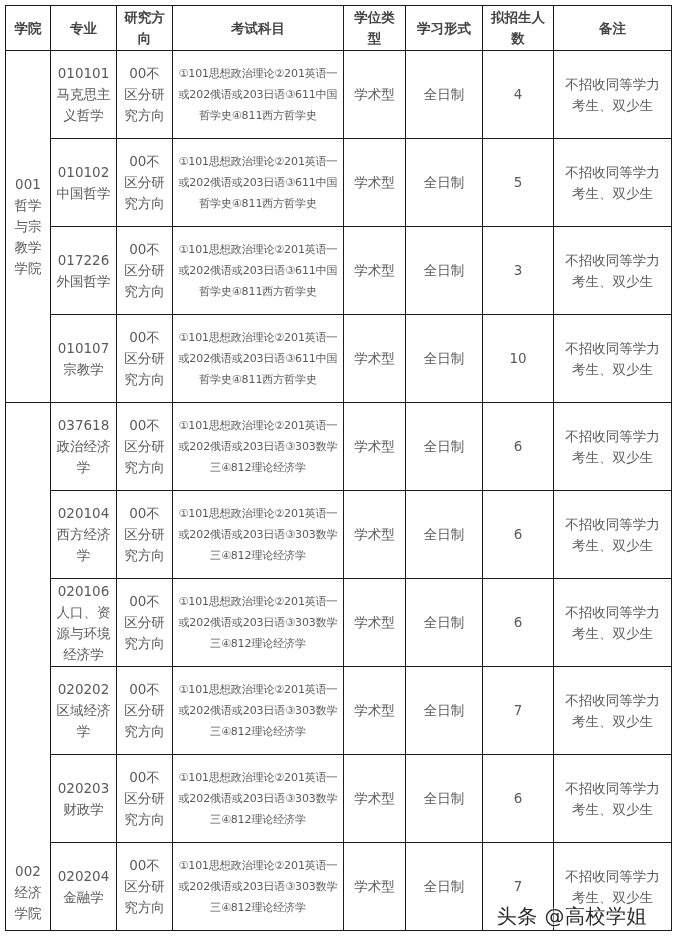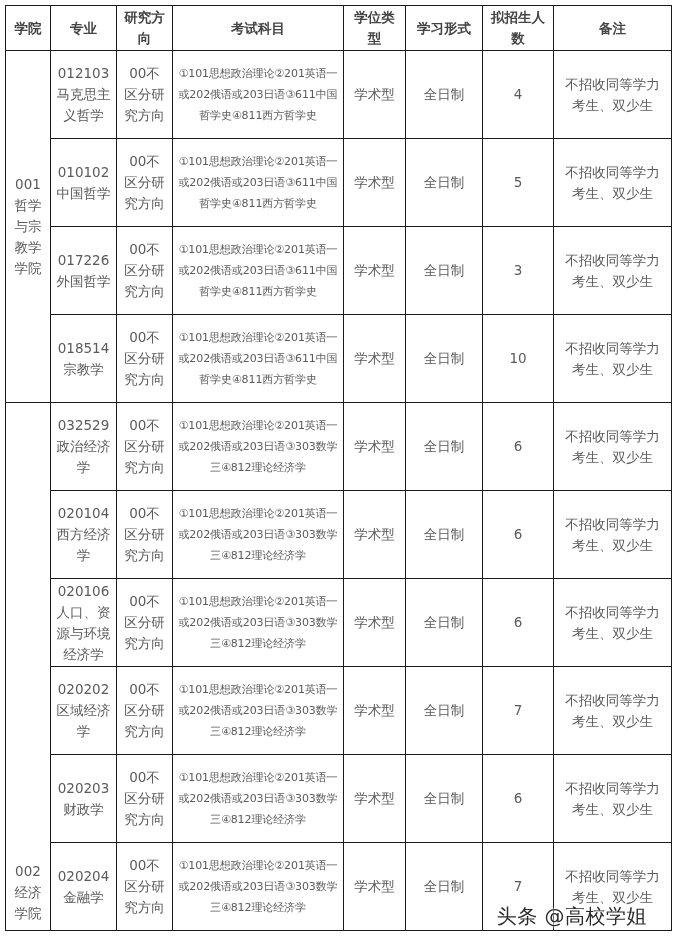--- a/index.html
+++ b/index.html
@@ -41,21 +41,21 @@
       <th>备注</th>
     </tr>
   </thead>
   <tbody id="tbody">
       <tr>
         <td class="college" rowspan="4" style="white-space: pre-line;">001
 哲学
 与宗
 教学
 学院</td>
-        <td class="row " style="white-space: pre-line;">012103
+        <td class="row " style="white-space: pre-line;">010101
 马克思主
 义哲学</td>
         <td class="row " style="padding: 0px 6px;">00不区分研究方向</td>
         <td class="row subj" style="padding: 0px 1px;">①101思想政治理论②201英语一或202俄语或203日语③611中国哲学史④811西方哲学史</td>
         <td class="row ">学术型</td>
         <td class="row ">全日制</td>
         <td class="row ">4</td>
         <td class="row " style="padding: 0px 6px;">不招收同等学力考生、双少生</td>
       </tr>
       <tr>
@@ -72,34 +72,34 @@
         <td class="row " style="white-space: pre-line;">017226
 外国哲学</td>
         <td class="row " style="padding: 0px 6px;">00不区分研究方向</td>
         <td class="row subj" style="padding: 0px 1px;">①101思想政治理论②201英语一或202俄语或203日语③611中国哲学史④811西方哲学史</td>
         <td class="row ">学术型</td>
         <td class="row ">全日制</td>
         <td class="row ">3</td>
         <td class="row " style="padding: 0px 6px;">不招收同等学力考生、双少生</td>
       </tr>
       <tr>
-        <td class="row " style="white-space: pre-line;">018514
+        <td class="row " style="white-space: pre-line;">010107
 宗教学</td>
         <td class="row " style="padding: 0px 6px;">00不区分研究方向</td>
         <td class="row subj" style="padding: 0px 1px;">①101思想政治理论②201英语一或202俄语或203日语③611中国哲学史④811西方哲学史</td>
         <td class="row ">学术型</td>
         <td class="row ">全日制</td>
         <td class="row ">10</td>
         <td class="row " style="padding: 0px 6px;">不招收同等学力考生、双少生</td>
       </tr>
       <tr>
         <td class="college" rowspan="6" style="white-space: pre-line; vertical-align: bottom; padding-bottom: 6px;">002
 经济
 学院</td>
-        <td class="row " style="white-space: pre-line;">032529
+        <td class="row " style="white-space: pre-line;">037618
 政治经济
 学</td>
         <td class="row " style="padding: 0px 6px;">00不区分研究方向</td>
         <td class="row subj" style="padding: 0px 1px;">①101思想政治理论②201英语一或202俄语或203日语③303数学三④812理论经济学</td>
         <td class="row ">学术型</td>
         <td class="row ">全日制</td>
         <td class="row ">6</td>
         <td class="row " style="padding: 0px 6px;">不招收同等学力考生、双少生</td>
       </tr>
       <tr>

